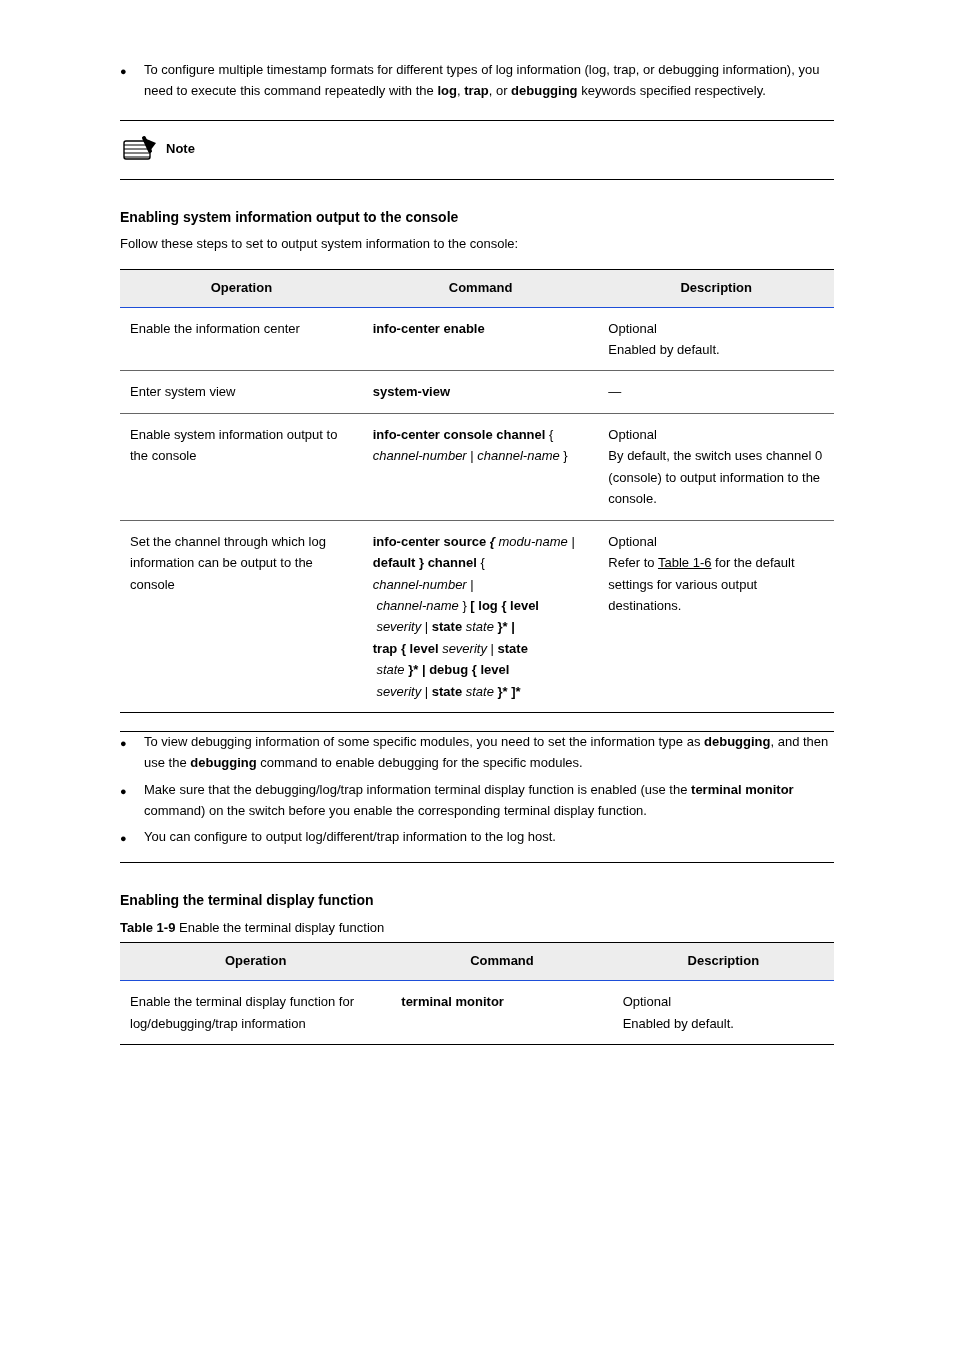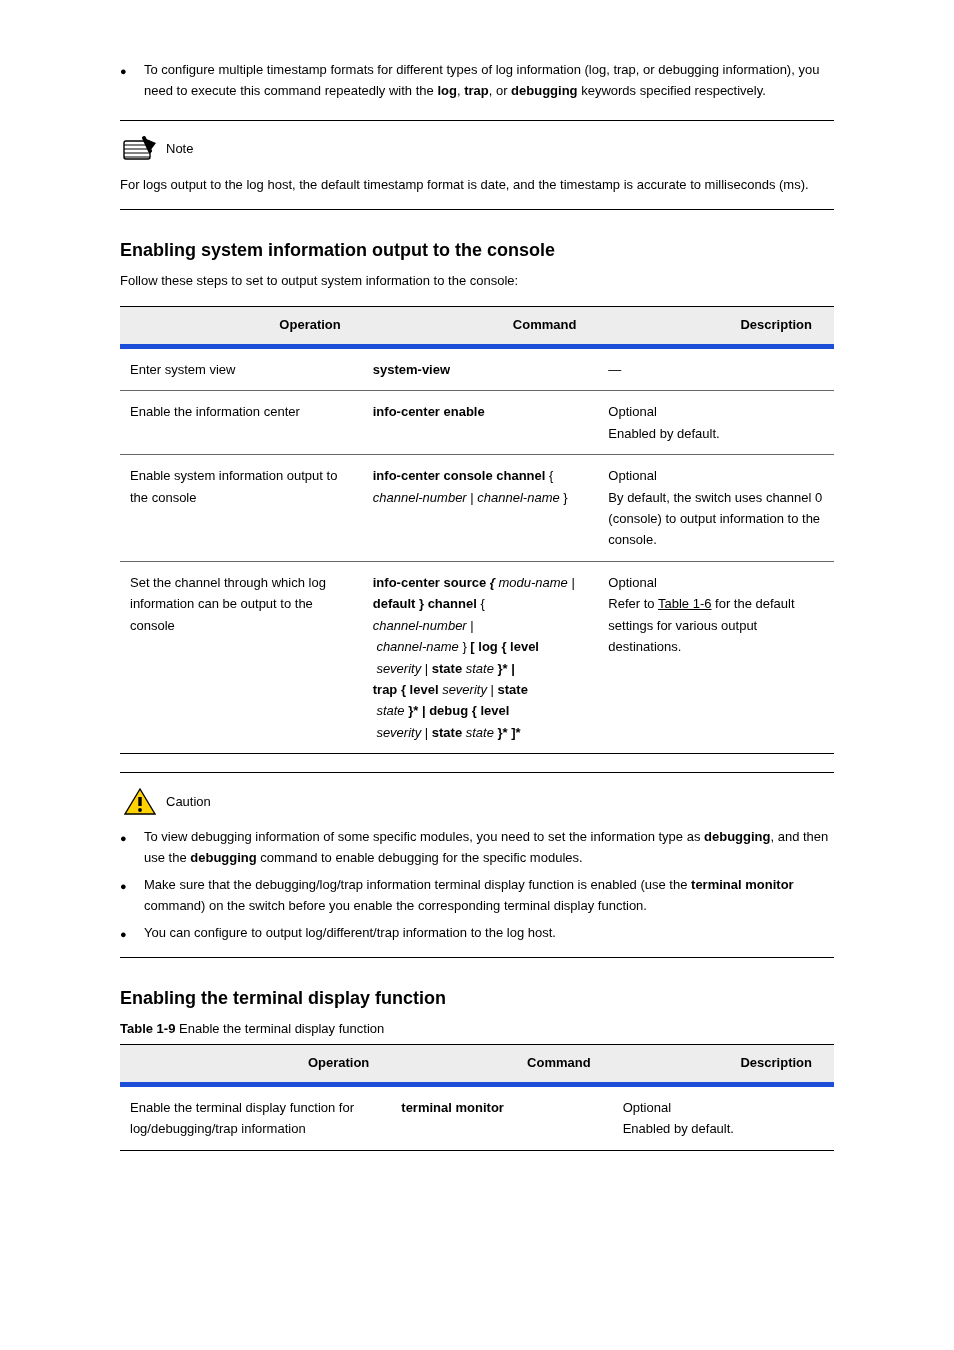--- a/index.html
+++ b/index.html
@@ -38,44 +38,44 @@
     margin: 18px 0 0 0;
   }
   .hr-strong.bottom { margin: 14px 0 26px 0; }
   .callout-head {
     display: flex;
     align-items: center;
     gap: 6px;
     margin: 14px 0 10px 0;
   }
   .callout-head .label {
-    font-weight: normal;
+    font-weight: bold;
     font-size: 13px;
     text-align: right;
   }
   .icon-box { width: 40px; height: 30px; display: flex; align-items: center; justify-content: center; }
   .callout-body { margin: 0 0 4px 0; }
   .h3 {
     font-weight: bold;
-    font-size: 18px;
+    font-size: 14px;
     margin: 24px 0 6px 0;
   }
   .para { margin: 0 8px 14px 0; }
   table.spec {
     width: 100%;
     border-collapse: collapse;
     margin: 4px 0 14px 0;
   }
   table.spec th {
     background: #ededed;
     font-weight: bold;
-    text-align: right;
-    padding: 8px 22px;
+    text-align: center;
+    padding: 8px 6px;
     border-top: 1.2px solid #000;
-    border-bottom: 5px solid #1d4ed8;
+    border-bottom: 1px solid #1d4ed8;
     font-size: 13px;
   }
   table.spec td {
     padding: 10px 10px;
     border-bottom: 1px solid #666;
     vertical-align: top;
     font-size: 13px;
     line-height: 1.65;
   }
   table.spec tr:last-child td { border-bottom: 1.2px solid #000; }
@@ -109,47 +109,46 @@
     <span class="icon-box">
       <svg viewBox="0 0 40 30" width="40" height="30">
         <rect x="4" y="6" width="26" height="18" rx="2" fill="#fff" stroke="#000" stroke-width="1.4"></rect>
         <path d="M4 10 L30 10 M4 14 L30 14 M4 18 L30 18 M4 22 L30 22" stroke="#000" stroke-width="1"></path>
         <path d="M24 3 L36 8 L30 16" fill="#000"></path>
         <path d="M24 3 L30 16" stroke="#000" stroke-width="4" stroke-linecap="round"></path>
       </svg>
     </span>
     <span class="label">Note</span>
   </div>
-  <div class="callout-body">For logs output to the log host, the default timestamp format is date, and the timestamp is accurate to milliseconds (ms).</div>
   <hr class="hr-strong bottom">
 
   <div class="h3">Enabling system information output to the console</div>
   <div class="para">Follow these steps to set to output system information to the console:</div>
 
   <table class="spec">
     <thead>
       <tr>
         <th style="width:34%">Operation</th>
         <th style="width:33%">Command</th>
         <th style="width:33%">Description</th>
       </tr>
     </thead>
     <tbody>
       <tr>
+        <td>Enable the information center</td>
+        <td class="bold">info-center enable</td>
+        <td>
+          <div>Optional</div>
+          <div>Enabled by default.</div>
+        </td>
+      </tr>
+      <tr>
         <td>Enter system view</td>
         <td class="bold">system-view</td>
         <td>—</td>
-      </tr>
-      <tr>
-        <td>Enable the information center</td>
-        <td class="bold">info-center enable</td>
-        <td>
-          <div>Optional</div>
-          <div>Enabled by default.</div>
-        </td>
       </tr>
       <tr>
         <td>Enable system information output to the console</td>
         <td>
           <span class="bold">info-center console channel </span>{ <span class="italic">channel-number</span><span> | </span><span class="italic">channel-name</span><span> }</span>
         </td>
         <td>
           <div>Optional</div>
           <div>By default, the switch uses channel 0 (console) to output information to the console.</div>
         </td>
@@ -170,30 +169,20 @@
           <div>Optional</div>
           <div>
             <span>Refer to </span><span style="text-decoration:underline">Table 1-6</span><span> for the default settings for various output destinations.</span>
           </div>
         </td>
       </tr>
     </tbody>
   </table>
 
   <hr class="hr-strong">
-  <div class="callout-head">
-    <span class="icon-box">
-      <svg viewBox="0 0 34 30" width="34" height="30">
-        <path d="M17 2 L32 27 L2 27 Z" fill="#ffd200" stroke="#000" stroke-width="1.4"></path>
-        <rect x="15.3" y="10" width="3.4" height="9" fill="#000"></rect>
-        <circle cx="17" cy="23" r="1.9" fill="#000"></circle>
-      </svg>
-    </span>
-    <span class="label">Caution</span>
-  </div>
 
   <div class="bullet-row">
     <div class="bullet-dot">●</div>
     <div class="bullet-text">
       <span>To view debugging information of some specific modules, you need to set the information type as </span><span class="bold">debugging</span><span>, and then use the </span><span class="bold">debugging</span><span> command to enable debugging for the specific modules.</span>
     </div>
   </div>
   <div class="bullet-row">
     <div class="bullet-dot">●</div>
     <div class="bullet-text">

